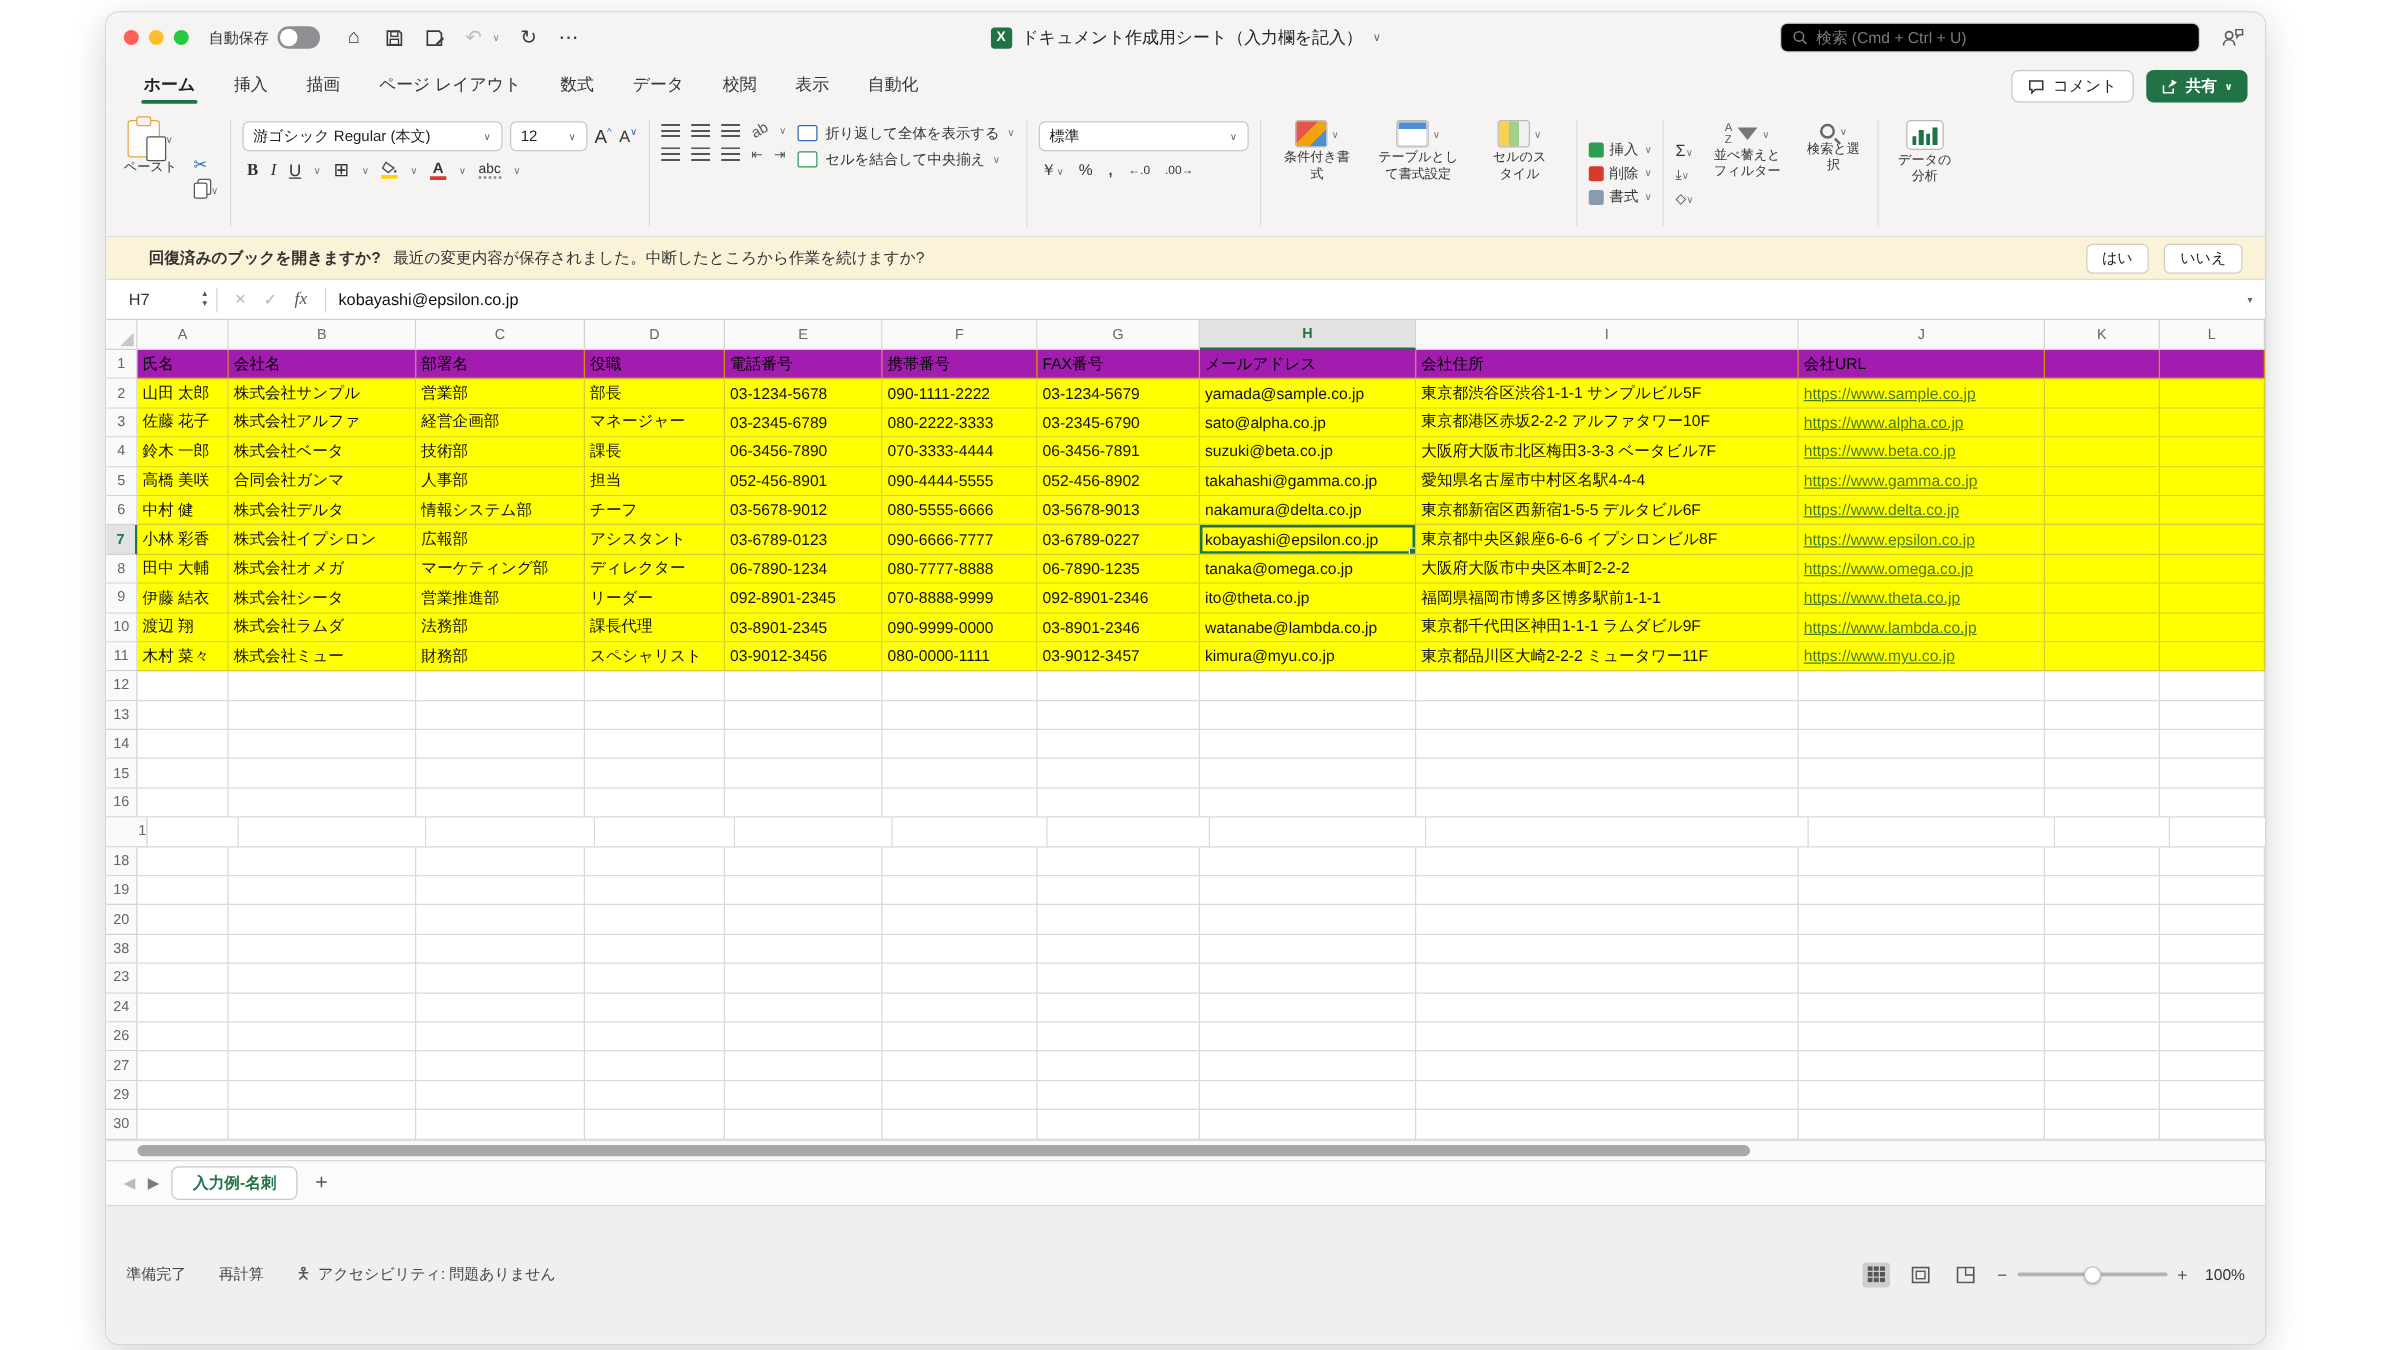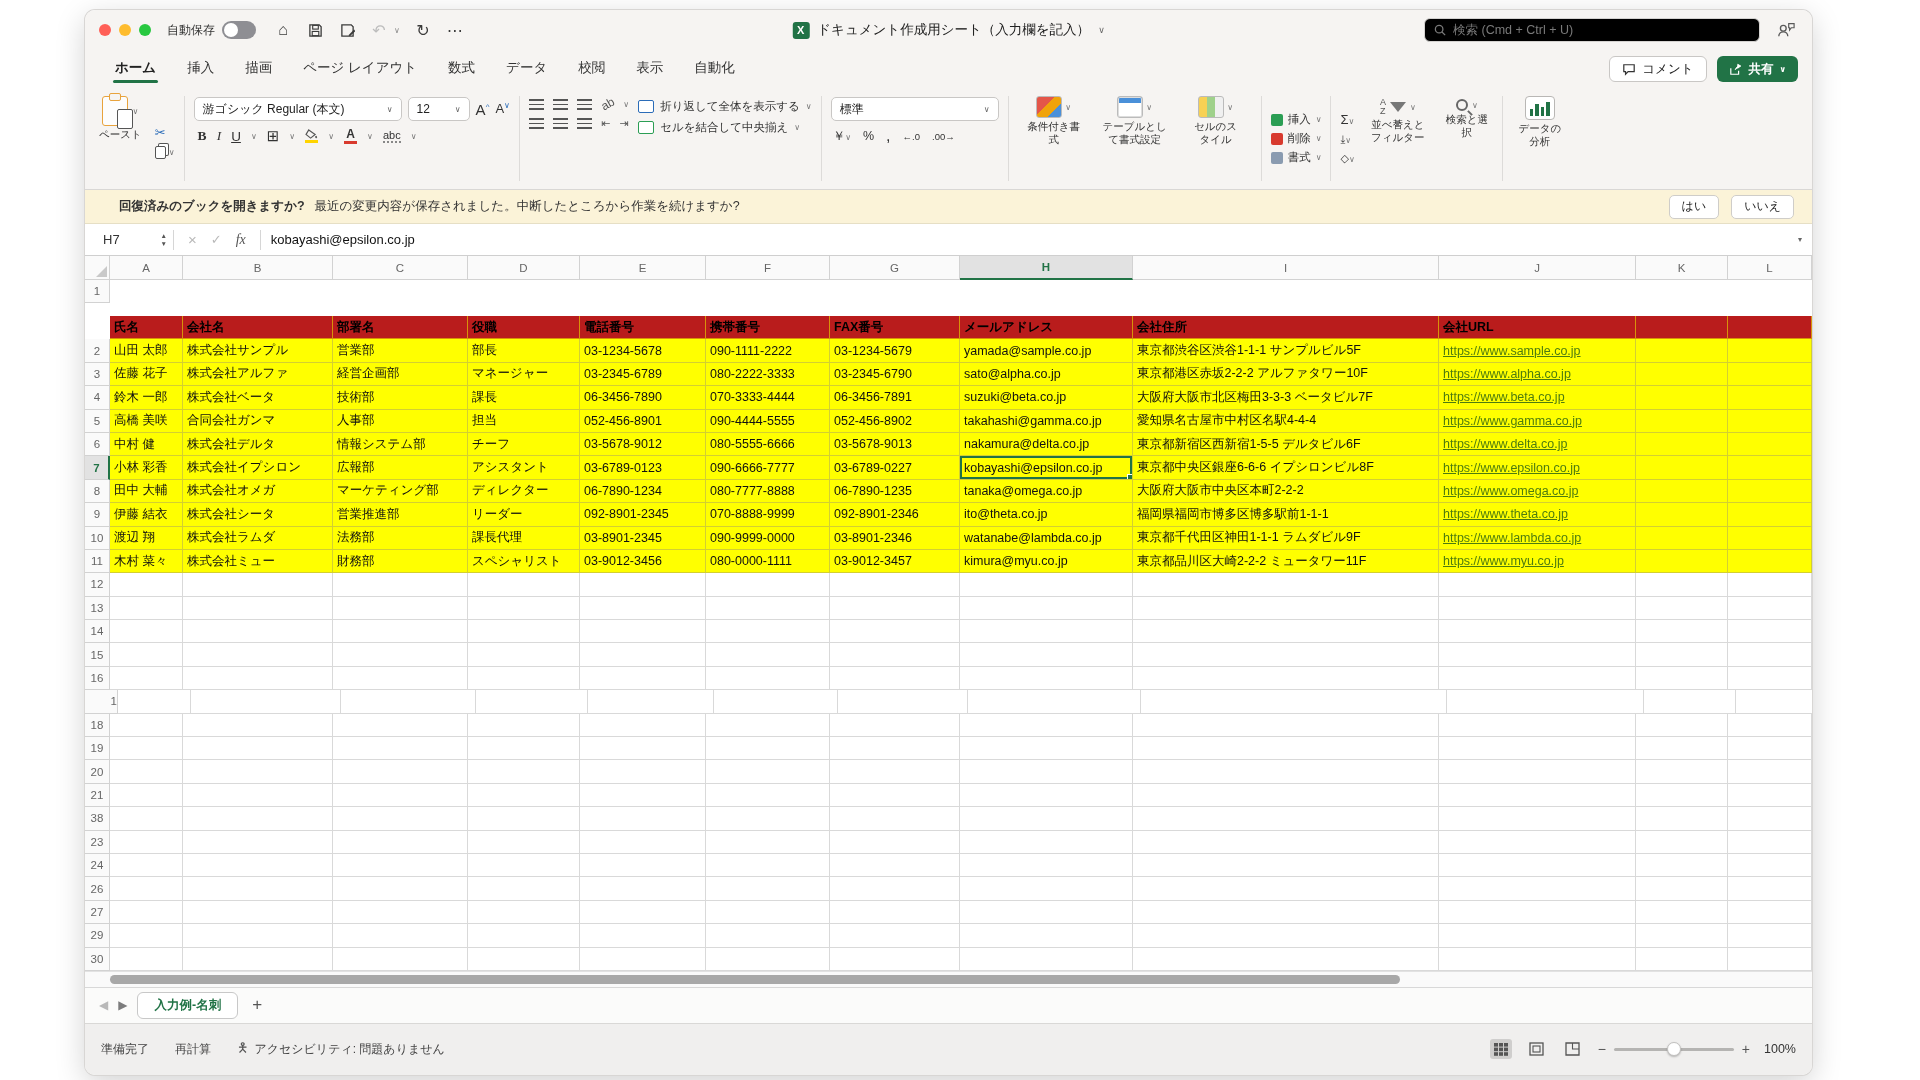--- a/index.html
+++ b/index.html
@@ -97,21 +97,21 @@
   .fval { padding-left:10px; color:#111; }
   .fbar .endchev { position:absolute; right:10px; font-size:8px; color:#666; }
   
   .gridwrap { flex:0 0 auto; position:relative; background:#fff; }
   .grow { display:flex; }
   .gc { flex:0 0 auto; border-right:1px solid #d9d9d9; border-bottom:1px solid #d9d9d9; overflow:hidden; white-space:nowrap; font-size:12.5px; color:#111; padding:0 4px; display:flex; align-items:center; }
   .gc.letter { justify-content:center; color:#666; font-size:11.5px; background:#fafafa; border-color:#d2d2d2; padding:0; }
   .gc.rownum { justify-content:center; color:#666; font-size:11.5px; background:#fafafa; border-color:#d2d2d2; padding:0; }
   .gc.letter.sel { background:#e2e2e2; color:#217346; font-weight:bold; border-bottom:2px solid #217346; }
   .gc.rownum.sel { background:#e2e2e2; color:#217346; font-weight:bold; border-right:2px solid #217346; }
-  .gc.hdr { background:#b91c1c; font-weight:bold; color:#000; border-color:#d8920a;margin-top:36px; }
+  .gc.hdr { background:#a21caf; font-weight:normal; color:#000; border-color:#d8920a; }
   .gc.yel { background:#ffff00; border-color:#d3cf31; }
   .gc.url { color:#4d7c0f; text-decoration:underline; }
   .gc.selcell { box-shadow:inset 0 0 0 2px #217346; position:relative; }
   .gc.selcell .handle { position:absolute; right:-1px; bottom:-1px; width:6px; height:6px; background:#217346; border:1px solid #fff; }
   .corner { position:relative; background:#fafafa; border-right:1px solid #d2d2d2; border-bottom:1px solid #d2d2d2; }
   .corner:after { content:""; position:absolute; right:2px; bottom:2px; border-left:11px solid transparent; border-bottom:11px solid #c9c9c9; }
   
   .hscroll { height:16px; background:#fafafa; border-top:1px solid #e2e2e2; position:relative; flex:0 0 auto; }
   .hthumb { position:absolute; top:3.5px; left:25px; width:1290px; height:9px; border-radius:5px; background:#a8a8a8; }
   
@@ -720,35 +720,20 @@
         <div class="gc " style="width: 124px; height: 23.4px;"></div>
         <div class="gc " style="width: 130px; height: 23.4px;"></div>
         <div class="gc " style="width: 173px; height: 23.4px;"></div>
         <div class="gc " style="width: 306px; height: 23.4px;"></div>
         <div class="gc " style="width: 197px; height: 23.4px;"></div>
         <div class="gc " style="width: 92px; height: 23.4px;"></div>
         <div class="gc " style="width: 84px; height: 23.4px;"></div>
       </div>
       <div class="grow">
         <div class="gc rownum" style="width: 25px; height: 23.4px;">20</div>
-        <div class="gc " style="width: 73px; height: 23.4px;"></div>
-        <div class="gc " style="width: 150px; height: 23.4px;"></div>
-        <div class="gc " style="width: 135px; height: 23.4px;"></div>
-        <div class="gc " style="width: 112px; height: 23.4px;"></div>
-        <div class="gc " style="width: 126px; height: 23.4px;"></div>
-        <div class="gc " style="width: 124px; height: 23.4px;"></div>
-        <div class="gc " style="width: 130px; height: 23.4px;"></div>
-        <div class="gc " style="width: 173px; height: 23.4px;"></div>
-        <div class="gc " style="width: 306px; height: 23.4px;"></div>
-        <div class="gc " style="width: 197px; height: 23.4px;"></div>
-        <div class="gc " style="width: 92px; height: 23.4px;"></div>
-        <div class="gc " style="width: 84px; height: 23.4px;"></div>
-      </div>
-      <div class="grow">
-        <div class="gc rownum" style="width: 25px; height: 23.4px;">21</div>
         <div class="gc " style="width: 73px; height: 23.4px;"></div>
         <div class="gc " style="width: 150px; height: 23.4px;"></div>
         <div class="gc " style="width: 135px; height: 23.4px;"></div>
         <div class="gc " style="width: 112px; height: 23.4px;"></div>
         <div class="gc " style="width: 126px; height: 23.4px;"></div>
         <div class="gc " style="width: 124px; height: 23.4px;"></div>
         <div class="gc " style="width: 130px; height: 23.4px;"></div>
         <div class="gc " style="width: 173px; height: 23.4px;"></div>
         <div class="gc " style="width: 306px; height: 23.4px;"></div>
         <div class="gc " style="width: 197px; height: 23.4px;"></div>

